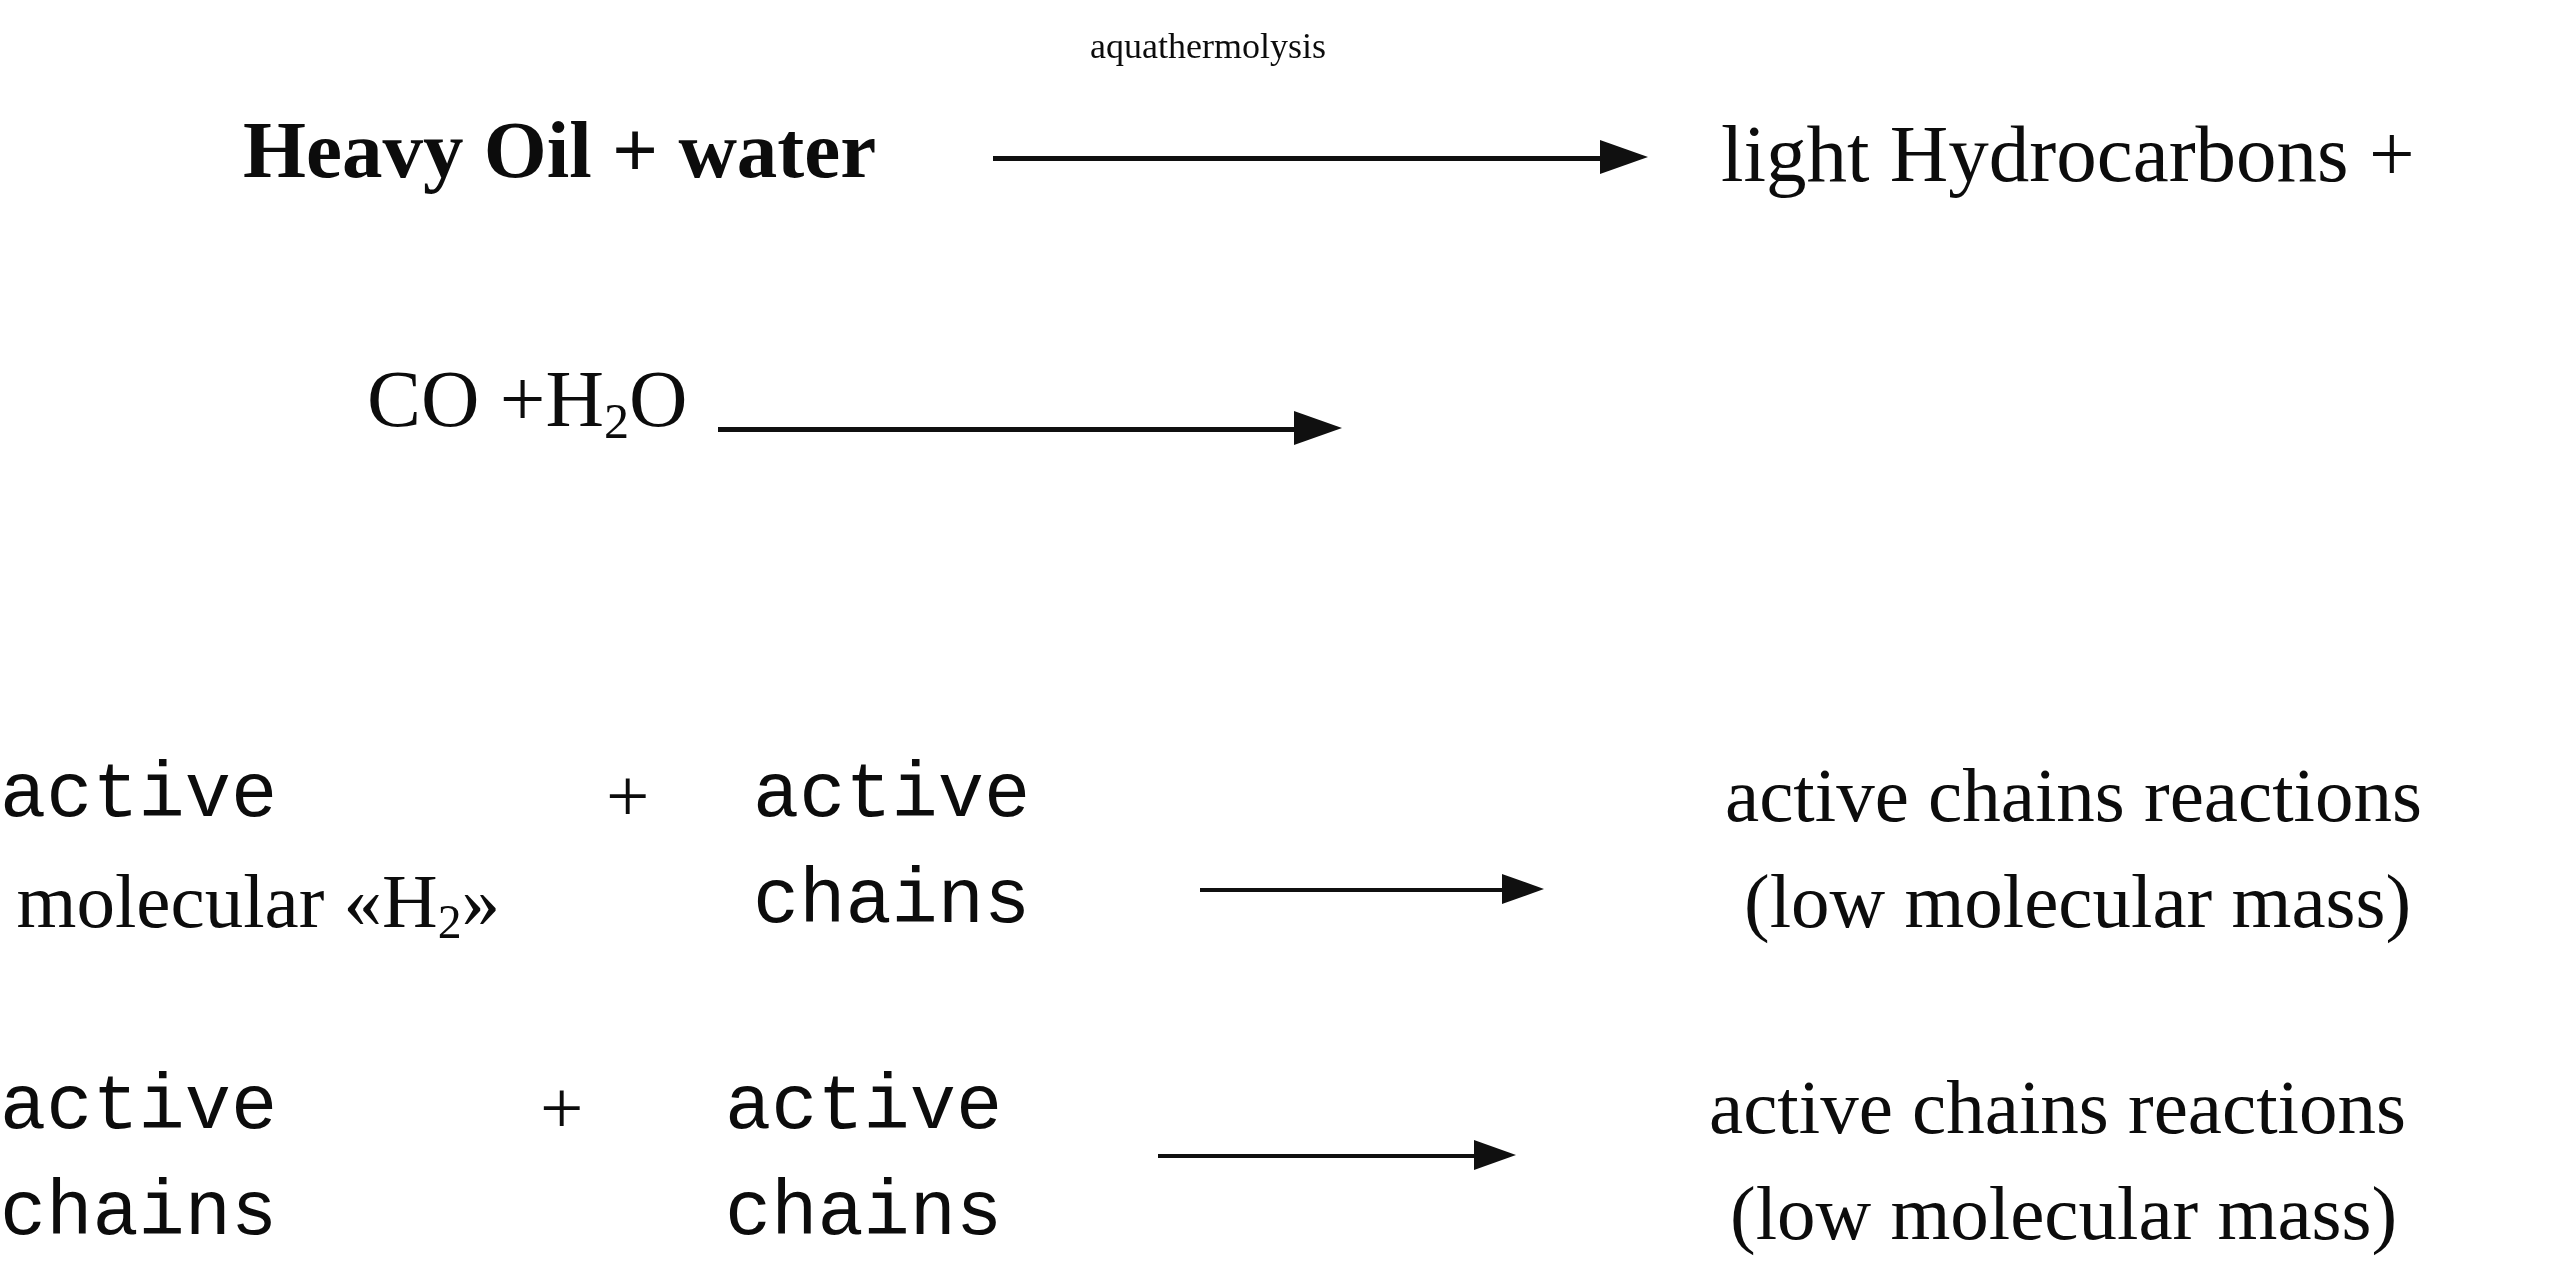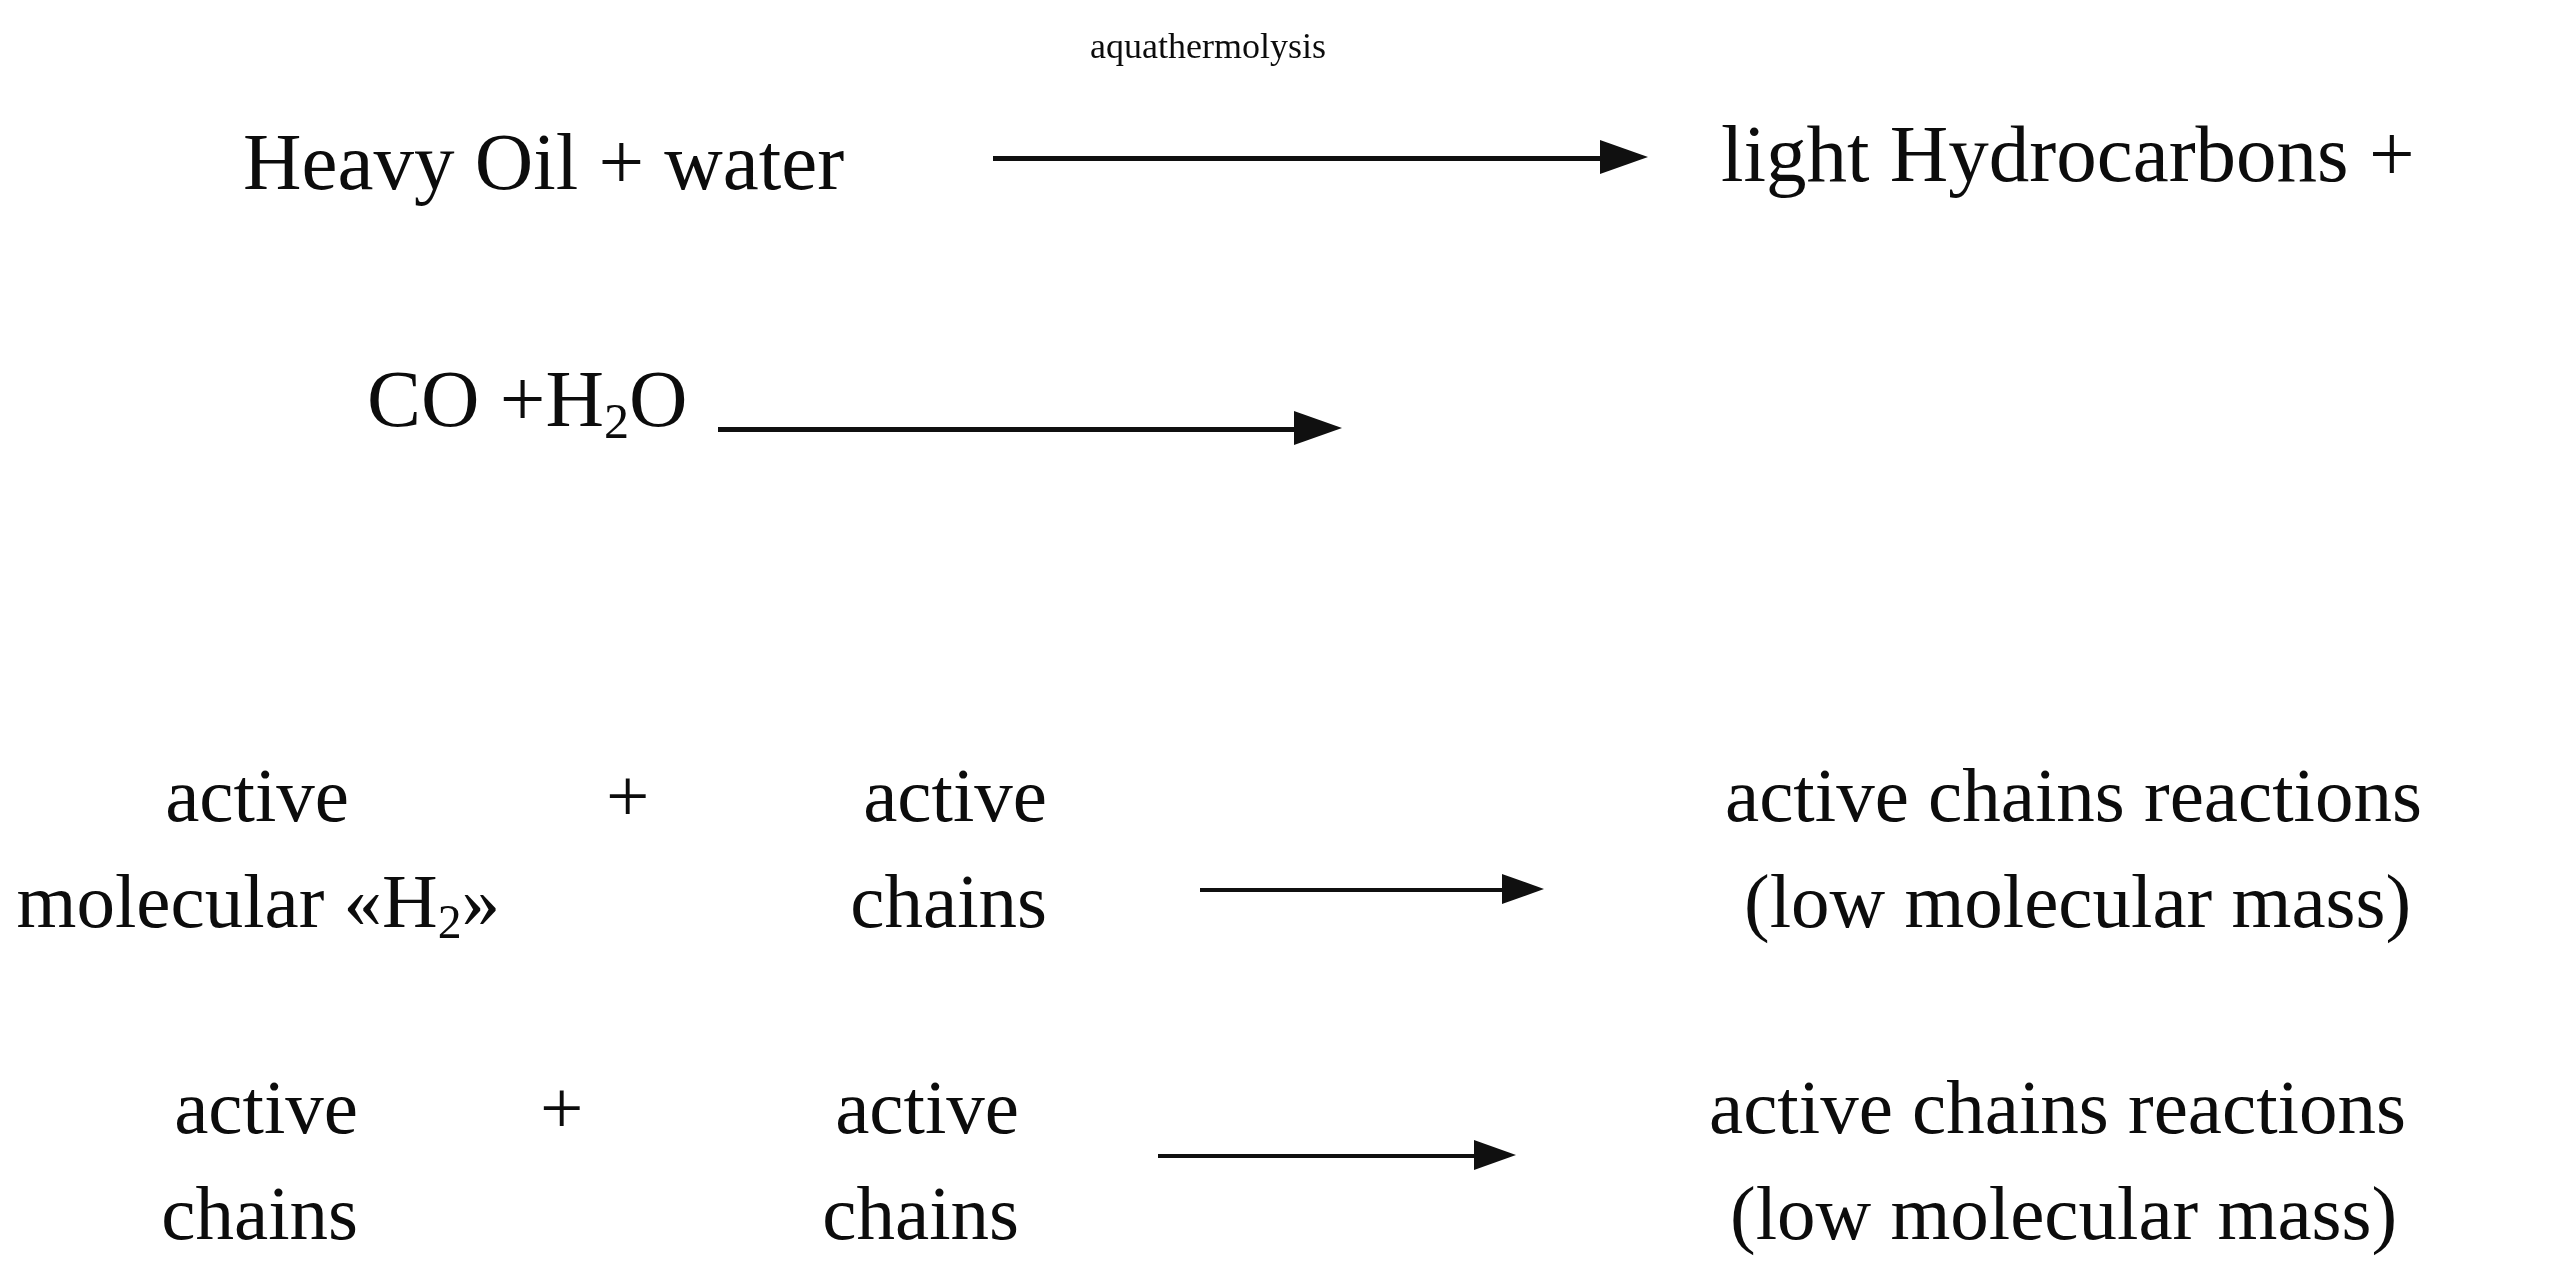--- a/index.html
+++ b/index.html
@@ -66,28 +66,28 @@
     border-bottom: 17.4px solid transparent;
     border-left: 48px solid #101010;
   }
   .arrow.thin .shaft { height: 3.7px; }
   .arrow.thin .head {
     top: -13.8px;
     border-top-width: 15.6px;
     border-bottom-width: 15.6px;
     border-left-width: 42px;
   }
-  .ctr { text-align: right; }
+  .ctr { text-align: left; font-family: Liberation Mono, monospace; }
 </style>
 </head>
 <body>
 
 <div id="canvas">
 
-  <div class="txt eq" style="left:243px; top:122px;">Heavy Oil + water</div>
+  <div class="txt eq" style="left:243px; top:110px;font-weight:bold;">Heavy Oil + water</div>
 
   <div class="txt cond" style="left:1090px; top:27.5px;">aquathermolysis</div>
 
   <div class="arrow" style="left:993px; top:156px; width:654px;">
     <div class="shaft" style="width:610px;"></div>
     <div class="head" style="left:607px;"></div>
   </div>
 
   <div class="txt eq" style="left:1721px; top:114px;">light Hydrocarbons +</div>
 

